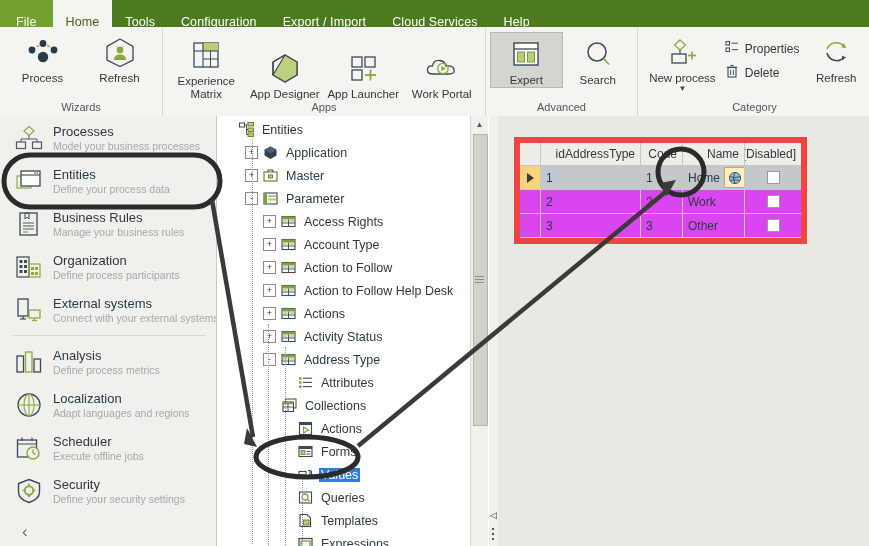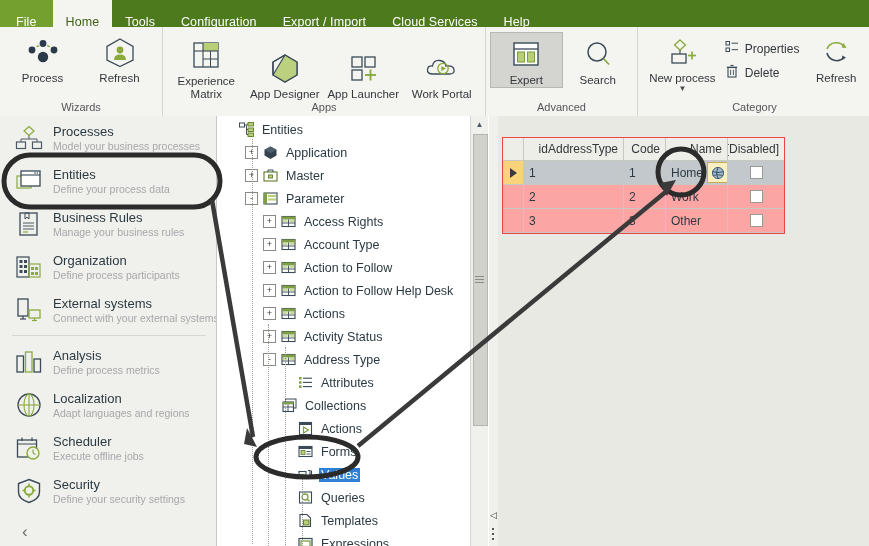--- a/index.html
+++ b/index.html
@@ -83,21 +83,21 @@
 
   
   .splitter{position:absolute;left:489px;top:116px;width:9px;height:430px;background:#f0f0ec;border-right:1px solid #bfbfba;}
   .splitter .sarrow{position:absolute;left:1px;top:394px;font-size:9px;color:#333;}
   .splitter .sdots{position:absolute;left:3px;top:412px;width:2px;height:2px;background:#555;
                    box-shadow:0 5px 0 #555,0 10px 0 #555;}
 
   
   .gridpanel{position:absolute;left:498px;top:116px;width:371px;height:430px;background:#e9e9e4;overflow:hidden;}
   .grid-top{height:21px;background:#e9e9e4;}
-  .grid{position:absolute;left:4px;top:21px;background:#fca5a5;border:1px solid #ef4444;}
+  .grid{position:absolute;left:16px;top:21px;background:#d946ef;border:6px solid #ef4444;}
   .grow{display:flex;height:24px;}
   .ghead{height:23px;background:#eeeee8;}
   .gcell{border-right:1px solid #c8c8c2;border-bottom:1px solid #c8c8c2;display:flex;align-items:center;
          font-size:12px;color:#2b3a42;padding:0 5px;box-sizing:border-box;overflow:hidden;white-space:nowrap;}
   .ghead .gcell{background:#eeeee8;justify-content:flex-end;color:#33383c;}
   .gsel{background:#c3c8cd;}
   .gind{width:21px;flex:0 0 21px;justify-content:center;padding:0;}
   .gind.act{background:#fbd37a;}
   .gind .tri{width:0;height:0;border-top:5px solid transparent;border-bottom:5px solid transparent;border-left:7px solid #3a3a3a;}
   .cb{width:13px;height:13px;border:1px solid #9a9a95;background:#ffffff;box-sizing:border-box;}

